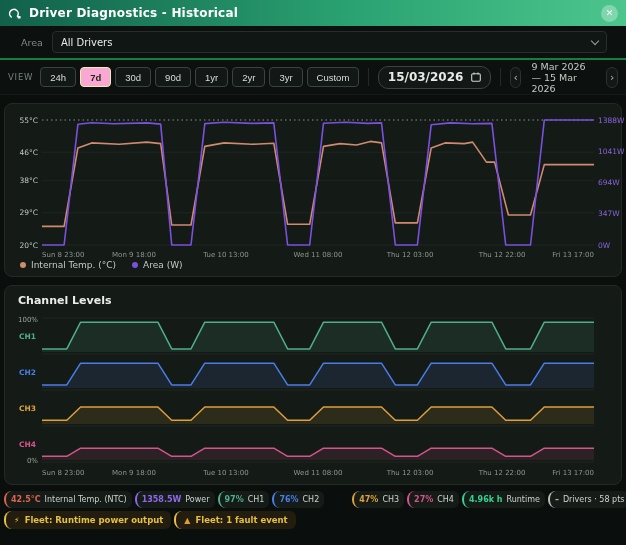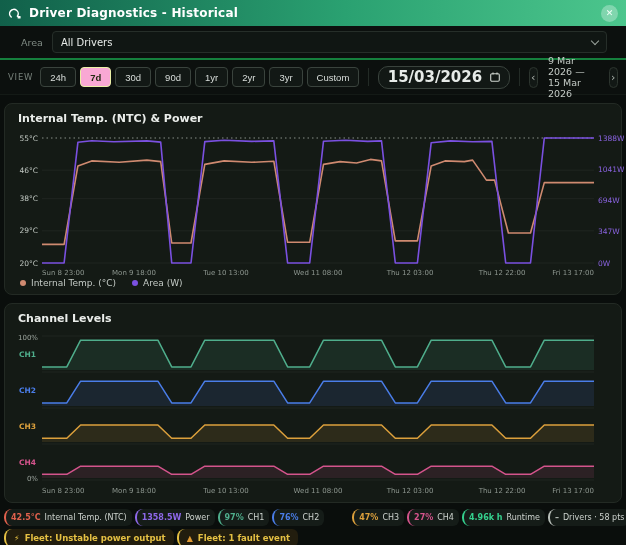--- a/index.html
+++ b/index.html
@@ -36,21 +36,21 @@
 
   
   .toolbar{flex:0 0 34px;height:34px;display:flex;align-items:center;gap:5px;
     background:#0c100e;border-bottom:1px solid #12криптова1814;border-bottom:1px solid #141a16;padding:0 8px;}
   .view-label{color:#77817a;font-size:8.5px;letter-spacing:.8px;margin-right:2px;}
   .range-btn{height:20px;padding:0 9px;border-radius:4px;background:#121815;
     border:1px solid #3a433d;color:#d9dedb;font-size:9.5px;display:flex;align-items:center;cursor:pointer;}
   .range-btn.selected{background:#f9a8d4;border-color:#eaf0a6;color:#232a12;font-weight:700;}
   .tdivider{width:1px;height:18px;background:#232b26;margin:0 4px;}
   .date-input{height:21px;background:#121815;border:1px solid #3a433d;border-radius:10px;
-    display:flex;align-items:center;gap:8px;padding:0 9px;font-size:15px;font-weight:700;
+    display:flex;align-items:center;gap:8px;padding:0 9px;font-size:12px;font-weight:700;
     color:#e7ebe8;cursor:pointer;}
   .nav-btn{width:19px;height:19px;border-radius:9px;background:#121815;border:1px solid #2c342e;
     color:#aeb6b0;font-size:11px;display:flex;align-items:center;justify-content:center;cursor:pointer;}
   .range-text{color:#c3cac5;font-size:9.5px;margin:0 5px;}
 
   
   .panel{margin:8px 4px 0;background:#141a15;border:1px solid #232a24;border-radius:8px;
     padding:6px 5px 2px;}
   .panel-title{color:#eaedea;font-size:11px;font-weight:700;margin:2px 0 3px 8px;}
   svg{display:block;}
@@ -123,21 +123,20 @@
     <span class="nav-btn">
       <span>‹</span>
     </span>
     <span class="range-text">9 Mar 2026 — 15 Mar 2026</span>
     <span class="nav-btn">
       <span>›</span>
     </span>
   </div>
 
   <div class="panel">
-    <div class="panel-title">Internal Temp. (NTC) &amp; Power</div>
     <svg id="chart1-svg" width="614" height="150" viewBox="0 0 614 150">
         <line x1="32" y1="10" x2="584" y2="10" stroke="#868e88" stroke-width="1" stroke-dasharray="1.5 3"></line>
         <text x="28" y="12.5" text-anchor="end" fill="#c2c9c3" font-size="7.5" font-family="&quot;DejaVu Sans&quot;,sans-serif">55°C</text>
         <line x1="32" y1="42.14285714285714" x2="584" y2="42.14285714285714" stroke="rgba(255,255,255,0.05)" stroke-width="1"></line>
         <text x="28" y="44.64285714285714" text-anchor="end" fill="#c2c9c3" font-size="7.5" font-family="&quot;DejaVu Sans&quot;,sans-serif">46°C</text>
         <line x1="32" y1="70.71428571428572" x2="584" y2="70.71428571428572" stroke="rgba(255,255,255,0.05)" stroke-width="1"></line>
         <text x="28" y="73.21428571428572" text-anchor="end" fill="#c2c9c3" font-size="7.5" font-family="&quot;DejaVu Sans&quot;,sans-serif">38°C</text>
         <line x1="32" y1="102.85714285714286" x2="584" y2="102.85714285714286" stroke="rgba(255,255,255,0.05)" stroke-width="1"></line>
         <text x="28" y="105.35714285714286" text-anchor="end" fill="#c2c9c3" font-size="7.5" font-family="&quot;DejaVu Sans&quot;,sans-serif">29°C</text>
         <line x1="32" y1="135" x2="584" y2="135" stroke="rgba(255,255,255,0.05)" stroke-width="1"></line>
@@ -235,21 +234,21 @@
         <span class="label">Drivers · 58 pts</span>
       </span>
       <span class="chip" style="border-left-color: rgb(53, 208, 142);">
         <span class="value" style="color: rgb(53, 208, 142);">✓</span>
         <span class="label">No Faults</span>
       </span>
     </div>
   <div class="status-row2" id="alert-row">
       <span class="alert-chip" style="border-left-color: rgb(229, 192, 67); color: rgb(229, 192, 67);">
         <span style="color: rgb(229, 192, 67); font-size: 8px;">⚡</span>
-        <span>Fleet: Unstable power output</span>
+        <span>Fleet: Runtime power output</span>
       </span>
       <span class="alert-chip" style="border-left-color: rgb(229, 192, 67); color: rgb(229, 192, 67);">
         <span style="color: rgb(224, 154, 51); font-size: 8px;">▲</span>
         <span>Fleet: 1 fault event</span>
       </span>
     </div>
 
 </div>
 
 </body></html>

